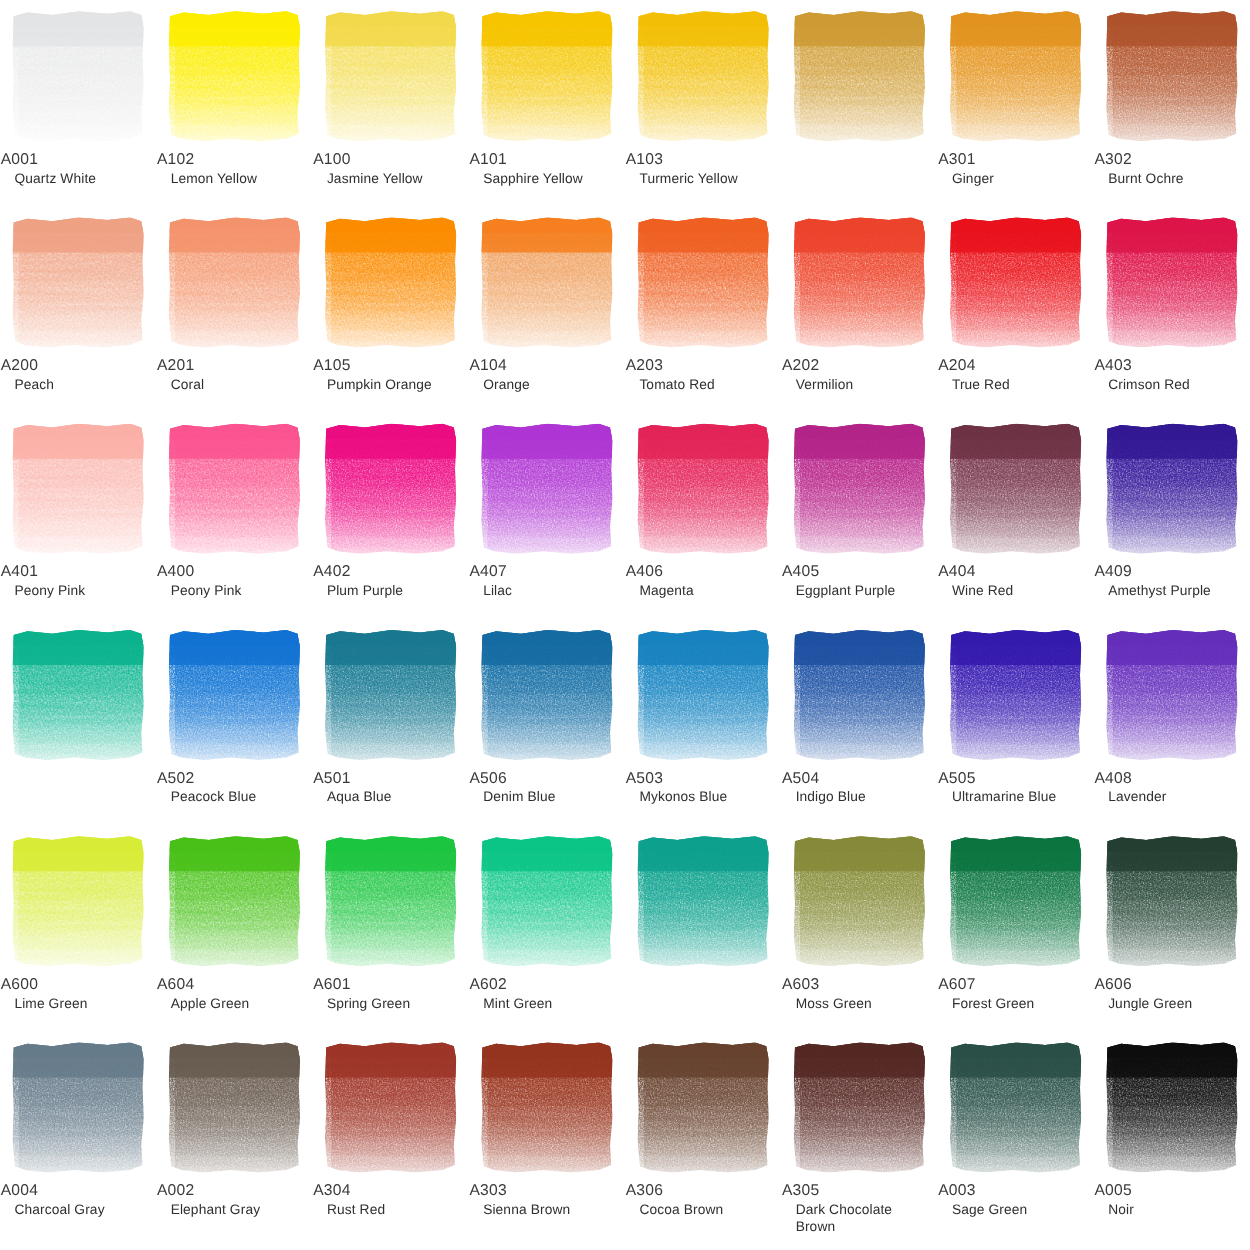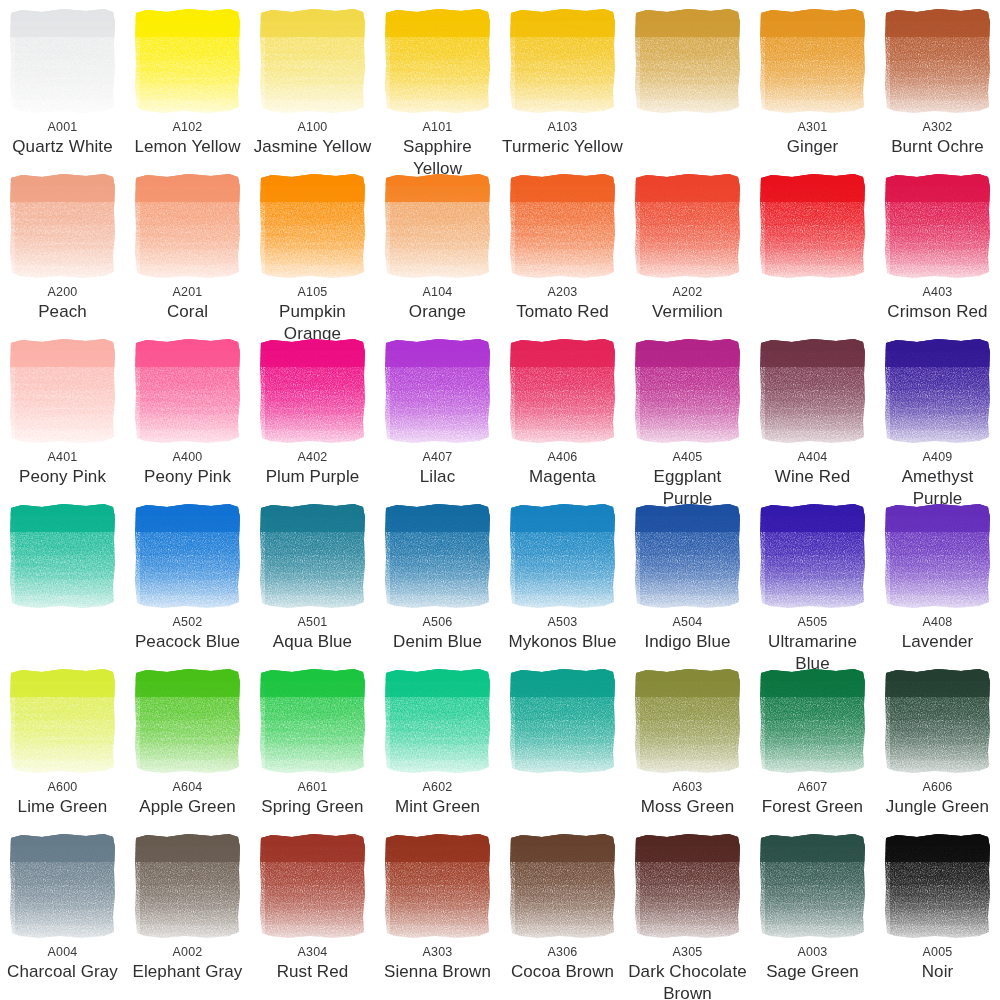--- a/index.html
+++ b/index.html
@@ -25,36 +25,37 @@
     align-items:center;
   }
   .swatch-art{
     width:110px;height:108px;
     margin-top:7px;
     display:block;
   }
   .swatch-art svg{display:block;width:110px;height:108px;}
   .swatch-labels{
     margin-top:4px;
-    text-align:center;
+    text-align:left;
     line-height:1.32;
     width:124px;
   }
   .swatch-code{
     display:block;
     font-size:12.5px;
     color:#3a3a3c;
     letter-spacing:0.2px;
   }
   .swatch-name{
     display:block;
-    font-size:17px;
+    font-size:11px;
     color:#2f2f31;
     letter-spacing:0.1px;
     padding:0 1px;
+    margin-left:10px;
   }
 </style>
 </head>
 <body>
 
 <div id="swatch-grid">
     <div class="swatch-cell">
       <div class="swatch-art">
         <svg viewBox="0 0 110 108" preserveAspectRatio="none">
           <defs>
@@ -772,20 +773,24 @@
             </g>
             <g mask="url(#mfade-sw14)" opacity="0.55">
               <rect x="-4" y="0" width="118" height="108" fill="#ec1c24" filter="url(#streaks)"></rect>
             </g>
             <g mask="url(#mband-sw14" opacity="1">
               <rect x="0" y="0" width="110" height="30" fill="#e8111c" mask="url(#mband-sw14)"></rect>
             </g>
             <rect x="1" y="1" width="108" height="13" fill="#e8111c" opacity="0.92"></rect>
           </g>
         </svg>
+      </div>
+      <div class="swatch-labels">
+        <span class="swatch-code">A204</span>
+        <span class="swatch-name">True Red</span>
       </div>
     </div>
     <div class="swatch-cell">
       <div class="swatch-art">
         <svg viewBox="0 0 110 108" preserveAspectRatio="none">
           <defs>
             <linearGradient id="fade-sw15" x1="0" y1="0" x2="0" y2="1">
               <stop offset="0%" stop-color="#fff" stop-opacity="1"></stop>
               <stop offset="22%" stop-color="#fff" stop-opacity="0.97"></stop>
               <stop offset="45%" stop-color="#fff" stop-opacity="0.80"></stop>

